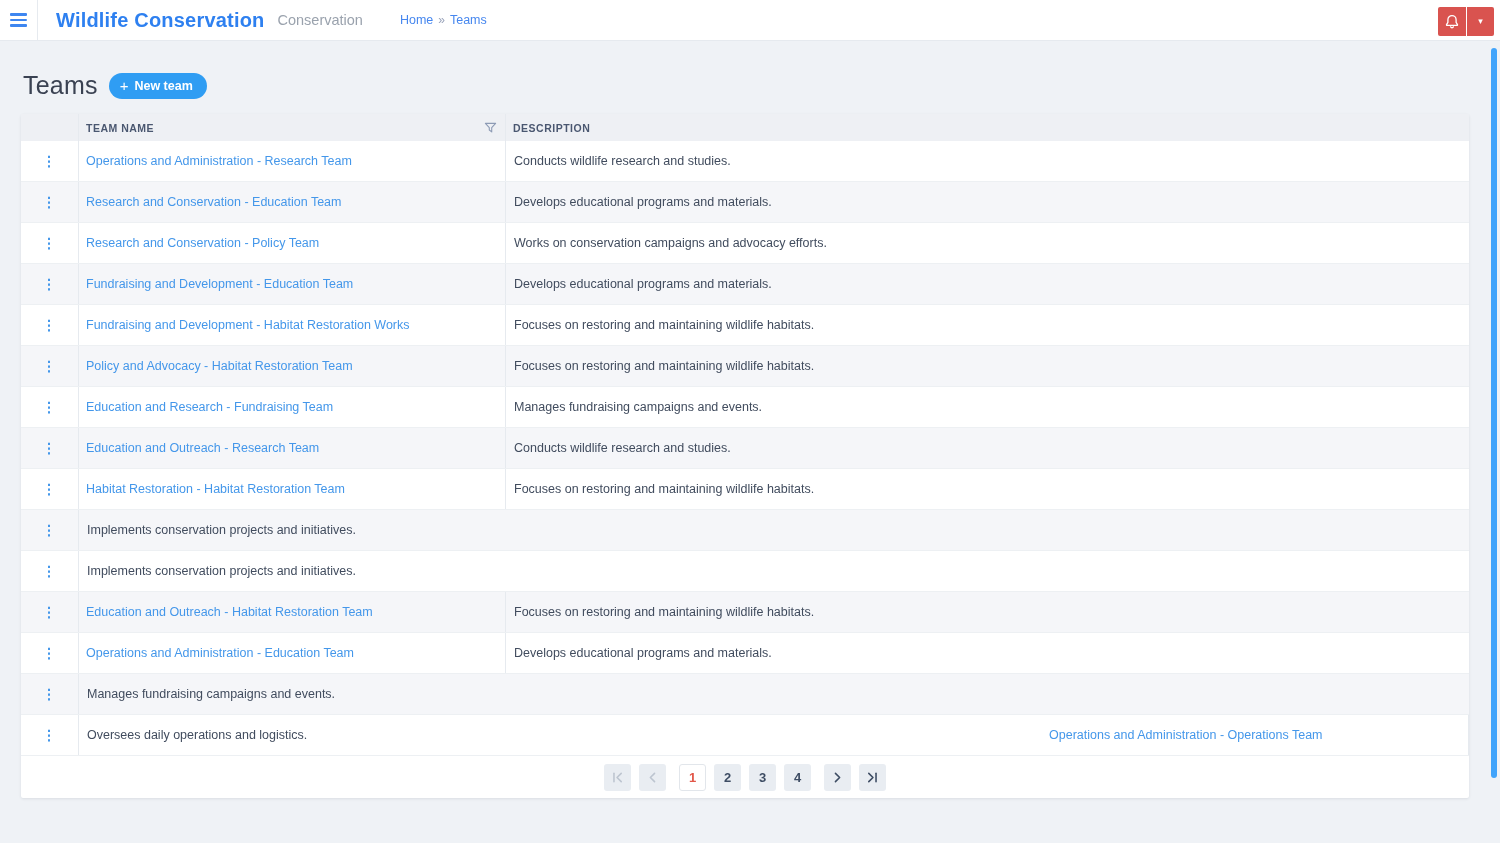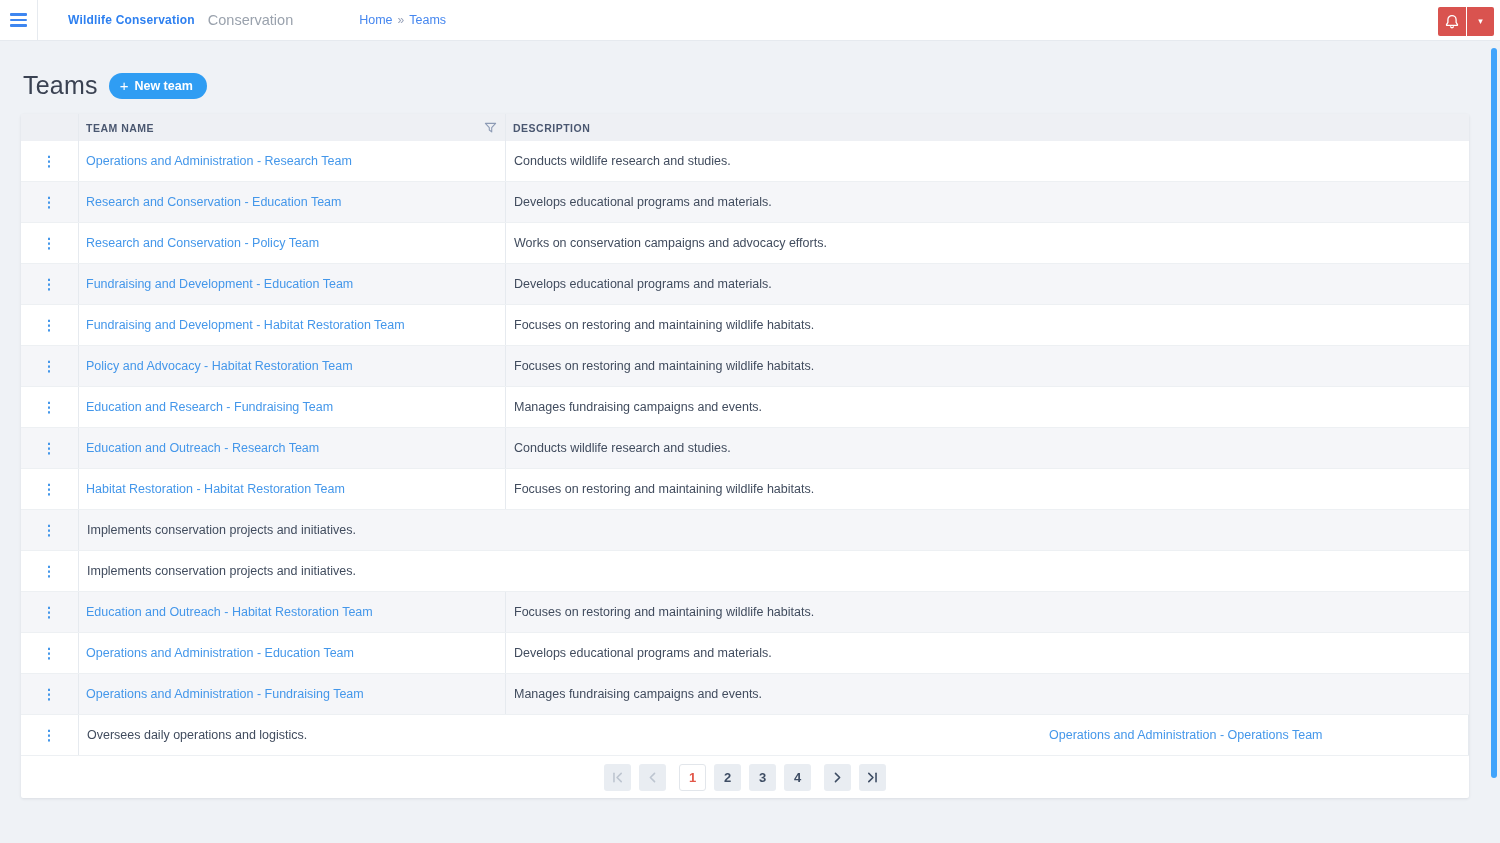--- a/index.html
+++ b/index.html
@@ -36,25 +36,25 @@
     height:41px;background:#fff;border-bottom:1px solid var(--border);
     display:flex;align-items:center;position:relative;
   }
   .menu-btn{
     width:38px;height:41px;border:none;background:transparent;cursor:pointer;
     display:flex;flex-direction:column;justify-content:center;align-items:center;gap:3px;
     border-right:1px solid var(--border);
   }
   .menu-btn i{display:block;width:17px;height:2.5px;background:#3e86f0;border-radius:1px;}
   .app-title{
-    margin-left:30px;font-size:12px;font-weight:700;color:var(--brand-blue);
+    margin-left:18px;font-size:20px;font-weight:700;color:var(--brand-blue);
     letter-spacing:.2px;
   }
   .suite{margin-left:13px;font-size:14.5px;color:var(--muted);}
-  .breadcrumb{margin-left:66px;font-size:12.5px;display:flex;align-items:center;gap:5px;}
+  .breadcrumb{margin-left:37px;font-size:12.5px;display:flex;align-items:center;gap:5px;}
   .breadcrumb a{color:#4687ef;text-decoration:none;cursor:pointer;}
   .crumb-sep{color:#98a2b9;font-size:12px;}
   .top-actions{position:absolute;right:6px;top:7px;display:flex;gap:1px;}
   .top-actions button{
     width:28px;height:29px;border:none;background:var(--danger-red);
     color:#fff;cursor:pointer;display:flex;align-items:center;justify-content:center;
   }
   .top-actions button:first-child{border-radius:2px 0 0 2px;}
   .top-actions button:last-child{border-radius:0 2px 2px 0;width:27px;}
   .caret{font-size:9px;line-height:1;color:#fff;}
@@ -219,21 +219,21 @@
     <div class="cell desc col-desc">
       <span>Develops educational programs and materials.</span>
     </div>
   </div>
 
   <div class="t-row">
     <div class="cell actions col-actions">
       <button class="kebab"><span class="kebab-glyph">⋮</span></button>
     </div>
     <div class="cell name col-name">
-      <a class="team-link">Fundraising and Development - Habitat Restoration Team</a>
+      <a class="team-link">Fundraising and Development - Habitat Restoration Works</a>
     </div>
     <div class="cell desc col-desc">
       <span>Focuses on restoring and maintaining wildlife habitats.</span>
     </div>
   </div>
 
   <div class="t-row">
     <div class="cell actions col-actions">
       <button class="kebab"><span class="kebab-glyph">⋮</span></button>
     </div>
@@ -319,23 +319,20 @@
       <a class="team-link">Operations and Administration - Education Team</a>
     </div>
     <div class="cell desc col-desc">
       <span>Develops educational programs and materials.</span>
     </div>
   </div>
 
   <div class="t-row">
     <div class="cell actions col-actions">
       <button class="kebab"><span class="kebab-glyph">⋮</span></button>
-    </div>
-    <div class="cell name col-name">
-      <a class="team-link">Operations and Administration - Fundraising Team</a>
     </div>
     <div class="cell desc col-desc">
       <span>Manages fundraising campaigns and events.</span>
     </div>
   </div>
 
   <div class="t-row">
     <div class="cell actions col-actions">
       <button class="kebab"><span class="kebab-glyph">⋮</span></button>
     </div>

